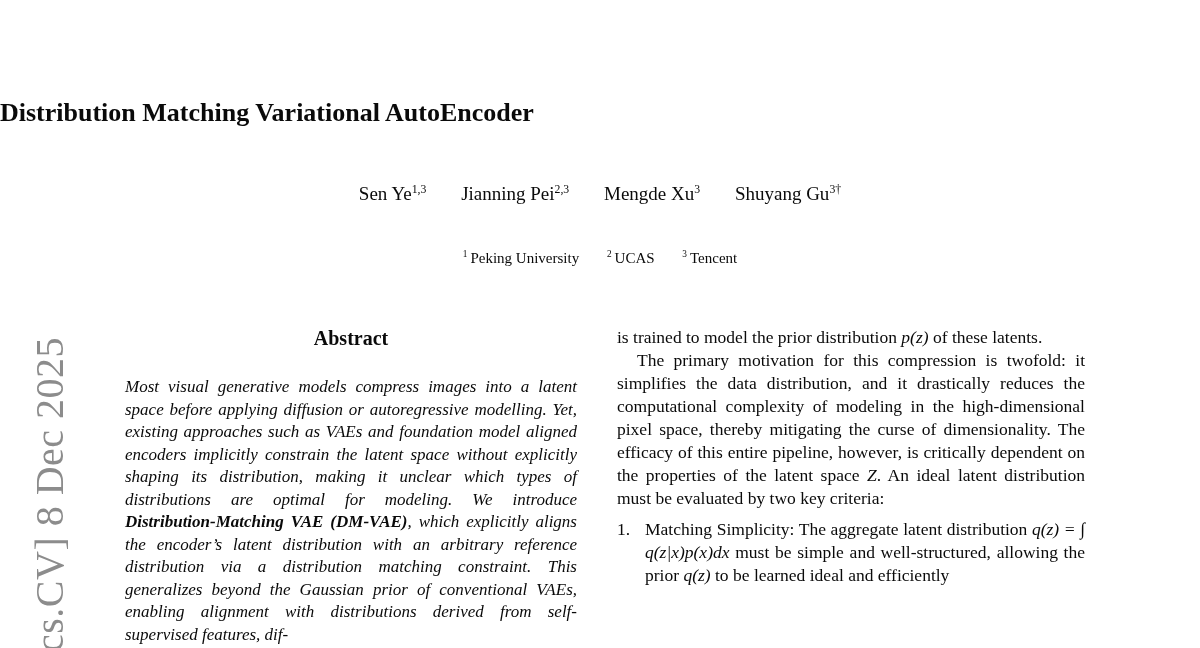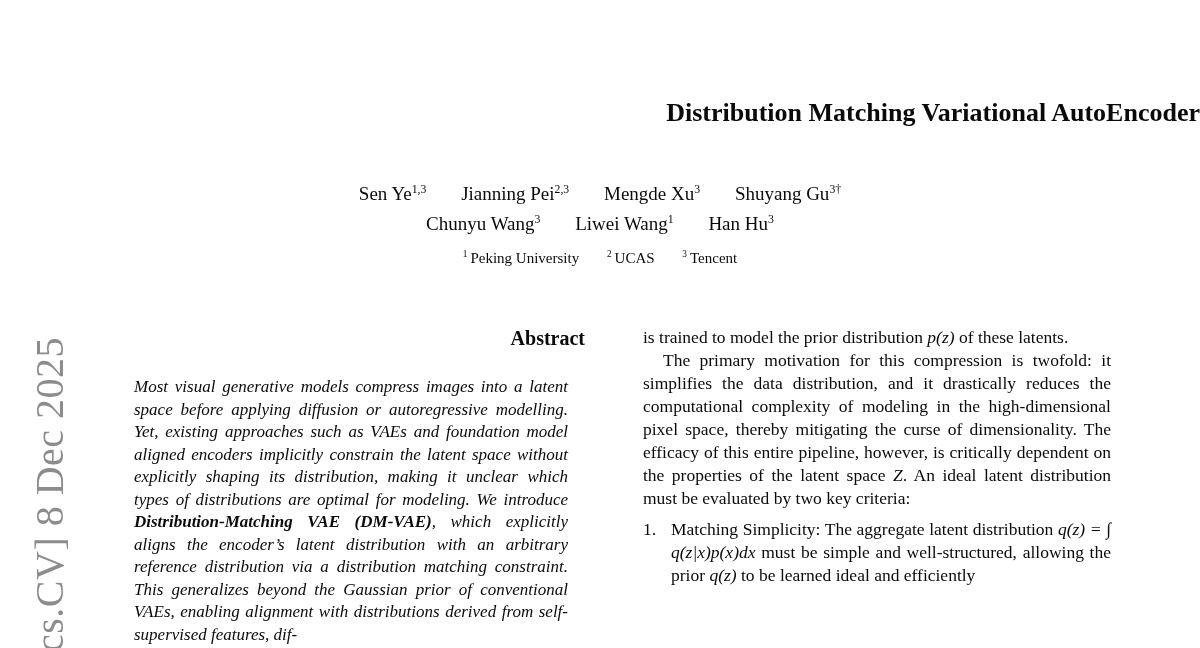--- a/index.html
+++ b/index.html
@@ -36,21 +36,21 @@
     letter-spacing: 0.5px;
   }
 
   
   .title {
     position: absolute;
     top: 97px;
     left: 0;
     width: 1200px;
     margin: 0;
-    text-align: right;
+    text-align: left;
     font-size: 26px;
     line-height: 32px;
     font-weight: bold;
   }
   .authors {
     position: absolute;
     top: 179px;
     left: 0;
     width: 1200px;
     text-align: center;
@@ -80,31 +80,31 @@
   }
   .affil .affil-name { margin-left: 3px; }
 
   
   .col {
     position: absolute;
     top: 326px;
     width: 468px;
   }
   .col-left  { left: 117px; }
-  .col-right { left: 617px; margin-left: 26px; }
+  .col-right { left: 617px; }
 
   .abstract-heading {
-    text-align: right;
+    text-align: center;
     font-weight: bold;
     font-size: 20px;
     line-height: 24px;
     margin: 0 0 26px 0;
   }
   .abstract-body {
-    margin: 17px;
+    margin: 8px;
     font-style: italic;
     font-size: 17px;
     line-height: 22.5px;
     text-align: justify;
   }
 
   .para {
     margin: 0;
     font-size: 17.5px;
     line-height: 23px;
@@ -142,25 +142,20 @@
 
   <h1 class="title">Distribution Matching Variational AutoEncoder</h1>
 
   <div class="authors">
     <div>
       <span class="author"><span>Sen Ye</span><sup>1,3</sup></span>
       <span class="author"><span>Jianning Pei</span><sup>2,3</sup></span>
       <span class="author"><span>Mengde Xu</span><sup>3</sup></span>
       <span class="author"><span>Shuyang Gu</span><sup>3†</sup></span>
     </div>
-    <div>
-      <span class="author"><span>Chunyu Wang</span><sup>3</sup></span>
-      <span class="author"><span>Liwei Wang</span><sup>1</sup></span>
-      <span class="author"><span>Han Hu</span><sup>3</sup></span>
-    </div>
   </div>
 
   <div class="affils">
     <span class="affil"><sup>1</sup><span class="affil-name">Peking University</span></span>
     <span class="affil"><sup>2</sup><span class="affil-name">UCAS</span></span>
     <span class="affil"><sup>3</sup><span class="affil-name">Tencent</span></span>
   </div>
 
   <div class="col col-left">
     <div class="abstract-heading">Abstract</div>

